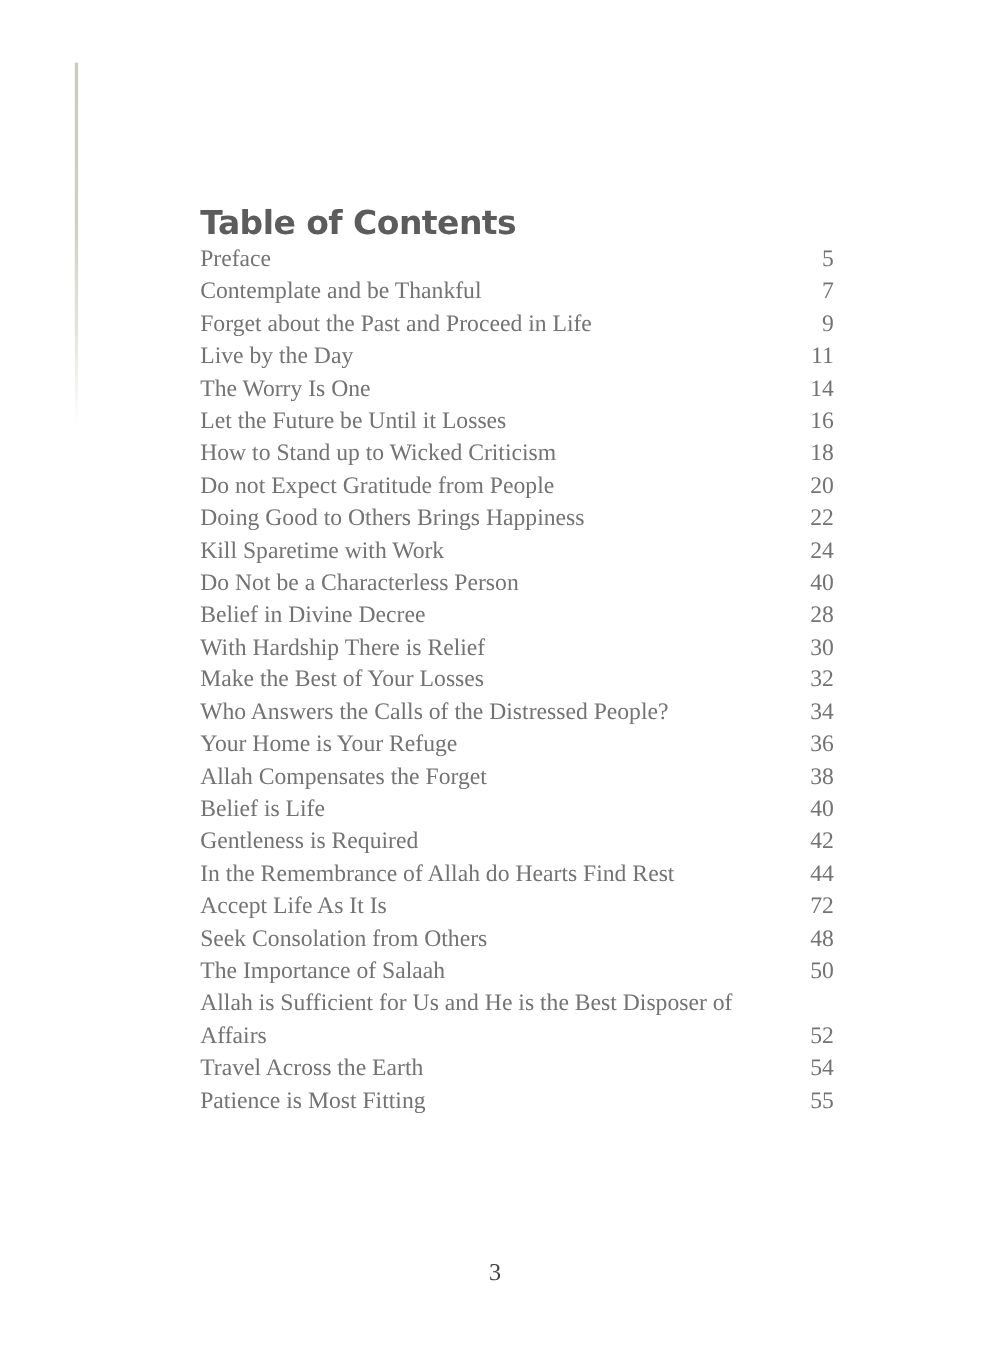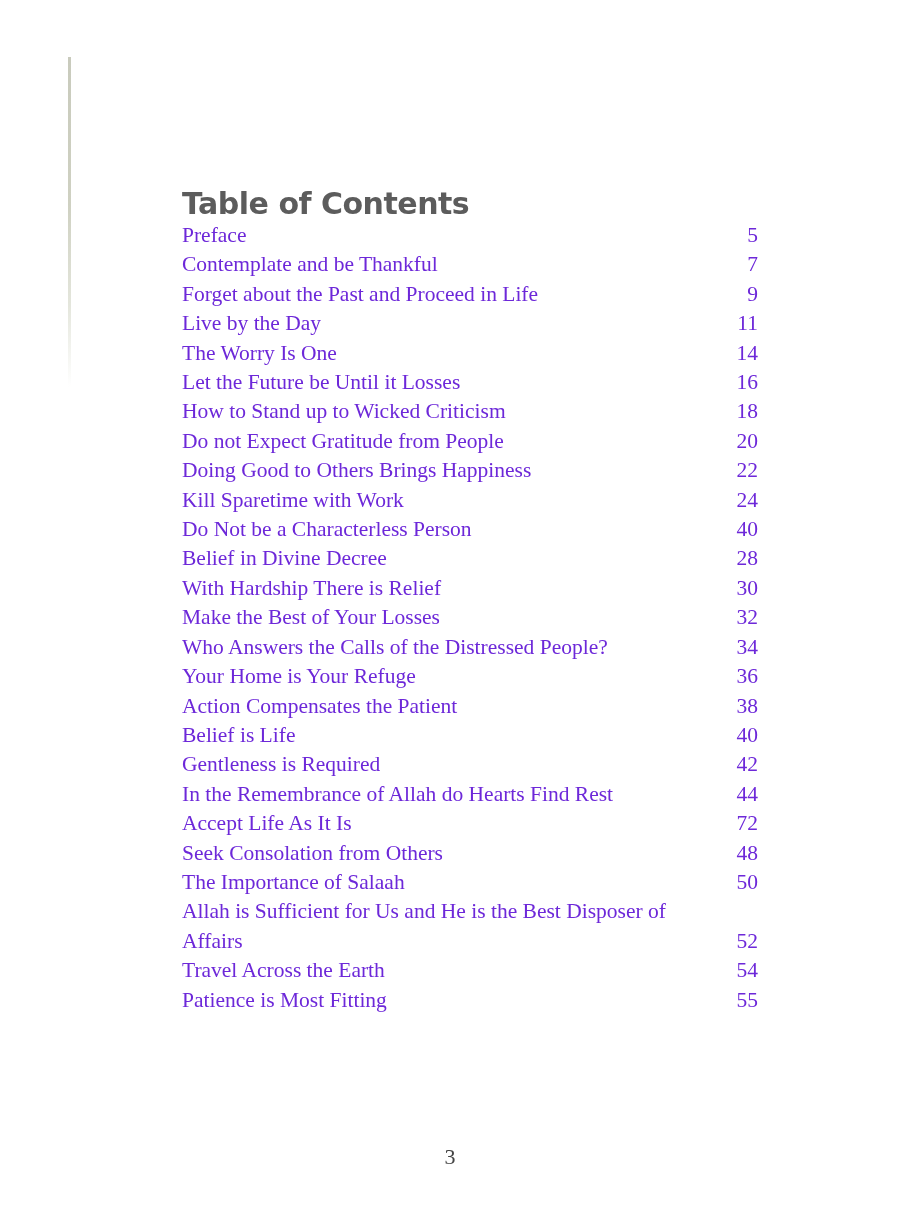--- a/index.html
+++ b/index.html
@@ -43,21 +43,21 @@
     .toc {
       position: absolute;
       left: 182px;
       top: 221px;
       width: 576px;
       margin: 0;
       padding: 0;
       list-style: none;
       font-family: "Liberation Serif", "DejaVu Serif", serif;
       font-size: 21.5px;
-      color: #6d28d9;
+      color: #737373;
       line-height: 29.4px;
     }
     .toc-entry {
       display: flex;
       justify-content: space-between;
       align-items: flex-end;
     }
     .toc-entry.wrap .entry-title {
       max-width: 560px;
     }
@@ -148,21 +148,21 @@
       </li>
     <li class="toc-entry">
         <span class="entry-title">Who Answers the Calls of the Distressed People?</span>
         <span class="entry-page">34</span>
       </li>
     <li class="toc-entry">
         <span class="entry-title">Your Home is Your Refuge</span>
         <span class="entry-page">36</span>
       </li>
     <li class="toc-entry">
-        <span class="entry-title">Action Compensates the Patient</span>
+        <span class="entry-title">Allah Compensates the Forget</span>
         <span class="entry-page">38</span>
       </li>
     <li class="toc-entry">
         <span class="entry-title">Belief is Life</span>
         <span class="entry-page">40</span>
       </li>
     <li class="toc-entry">
         <span class="entry-title">Gentleness is Required</span>
         <span class="entry-page">42</span>
       </li>

